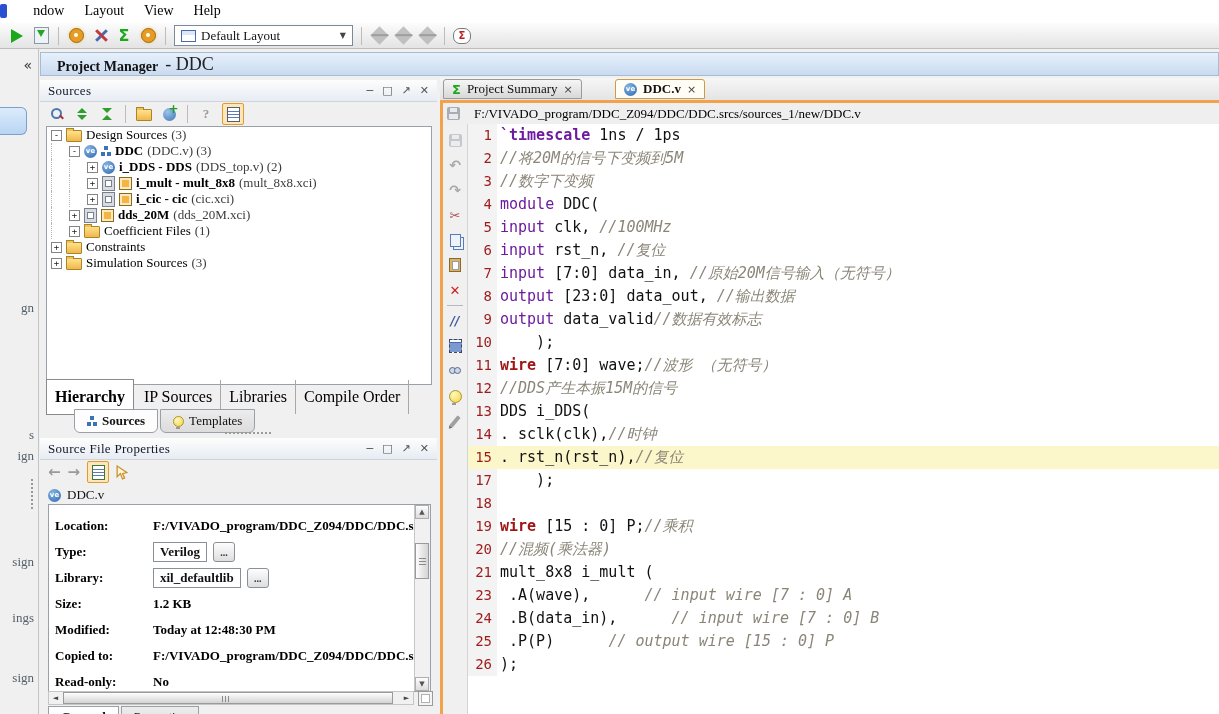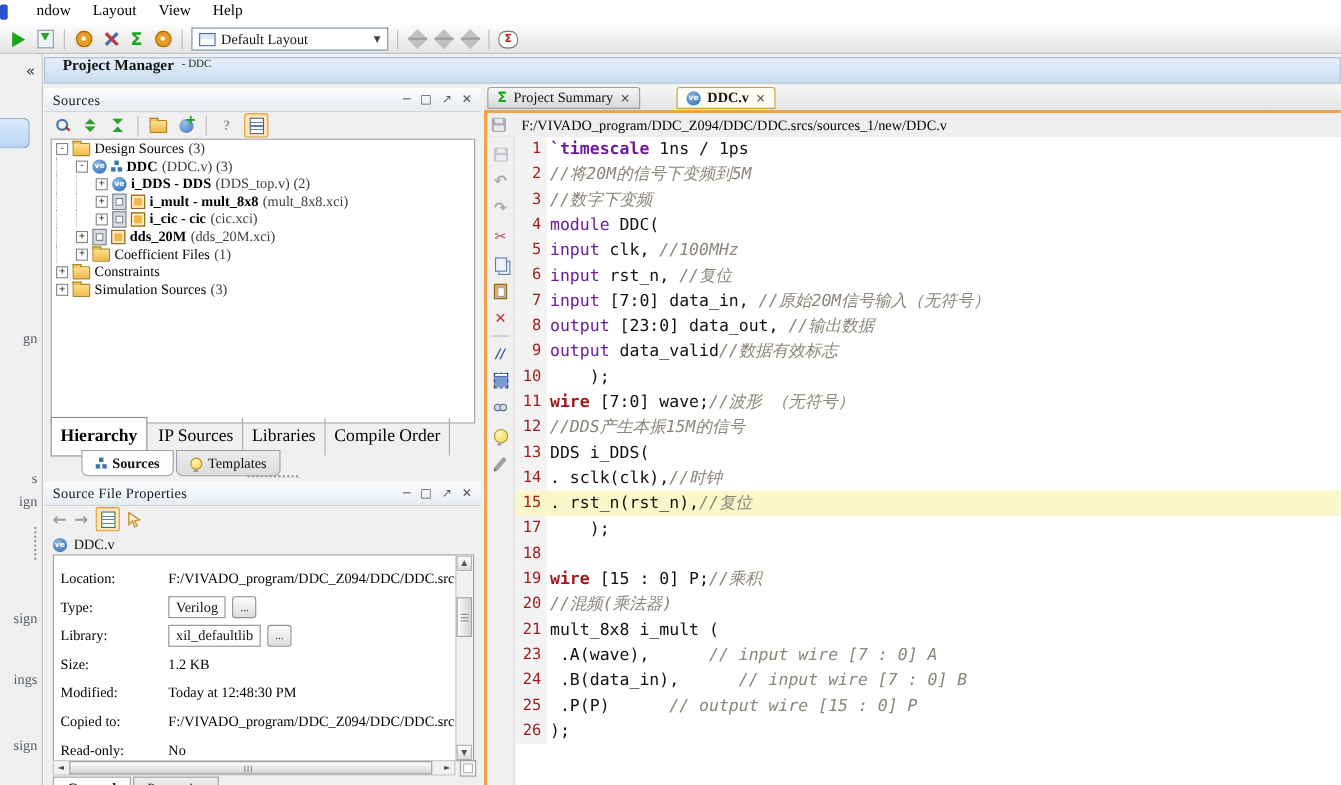--- a/index.html
+++ b/index.html
@@ -32,23 +32,23 @@
   .dd-arrow{margin-left:auto;font-size:8px;color:#444;font-family:"DejaVu Sans",sans-serif;}
   
   #left-strip{position:absolute;left:0;top:49px;width:38px;height:665px;background:#f0f0f0;border-right:1px solid #c4c4c4;}
   #collapse-btn{position:absolute;right:6px;top:8px;font-size:14px;color:#333;font-family:"DejaVu Sans",sans-serif;}
   #blue-frag{position:absolute;left:0;top:58px;width:26px;height:26px;background:linear-gradient(#dcebfb,#b9d5f3);border:1px solid #7aa0cc;border-left:none;border-radius:0 6px 6px 0;}
   .strip-frag{position:absolute;right:4px;color:#55606a;font-size:13px;}
   #strip-dots{position:absolute;left:31px;top:430px;height:30px;border-left:2px dotted #9a9a9a;}
   
   #pm-header{position:absolute;left:40px;top:52px;width:1179px;height:24px;
              background:linear-gradient(#e7f0fb,#c9dbf0);border:1px solid #a7bbd3;box-sizing:border-box;
-             display:flex;align-items:flex-start;padding-left:16px;}
+             display:flex;align-items:flex-end;padding-left:16px;}
   #pm-header .t1{font-weight:bold;font-size:14px;}
-  #pm-header .t2{margin-left:7px;font-size:10px;color:#222;}
+  #pm-header .t2{margin-left:7px;font-size:18px;color:#222;}
   
   .panel{position:absolute;background:#f0f0f0;}
   .panel-title{height:21px;background:linear-gradient(#fdfdfd,#e7ecf3);border-bottom:1px solid #d0d4da;
                display:flex;align-items:center;padding:0 8px;}
   .panel-title .pt-label{font-size:13px;color:#101828;letter-spacing:.3px;}
   .win-ctrls{margin-left:auto;display:flex;gap:9px;color:#555;font-size:11px;font-family:"DejaVu Sans",sans-serif;}
   .win-ctrls span{cursor:default;}
   .mini-toolbar{height:24px;display:flex;align-items:center;gap:7px;padding-left:8px;}
   .hl-box{width:20px;height:20px;border:1px solid #e09a30;background:#fce6ba;display:flex;align-items:center;justify-content:center;border-radius:2px;}
   .doc-lines{width:11px;height:13px;background:#fff;border:1px solid #55606e;
@@ -94,21 +94,21 @@
   .ptab.active{background:#fdfdfd;font-weight:bold;}
   .bulb{width:9px;height:9px;border-radius:50%;background:radial-gradient(circle at 35% 30%,#fff8c0,#f4d442);border:1px solid #b09420;position:relative;flex:none;}
   .bulb::after{content:"";position:absolute;left:2px;bottom:-3px;width:4px;height:2px;background:#9a9a9a;}
   #src-dots{position:absolute;left:185px;top:352px;width:46px;border-top:2px dotted #9a9a9a;}
   
   #props-panel{left:40px;top:438px;width:397px;height:276px;}
   .arrow-btn{color:#9a9a9a;font-weight:bold;font-size:15px;font-family:"DejaVu Sans",sans-serif;}
   .cursor-svg{width:13px;height:15px;}
   #props-file{display:flex;align-items:center;gap:6px;padding:2px 0 0 8px;height:18px;font-size:13px;}
   #props-box{position:absolute;left:8px;top:66px;width:381px;height:186px;background:#fff;border:1px solid #9aa0a8;overflow:hidden;}
-  #props-rows{position:absolute;left:0;top:0;right:15px;bottom:0;padding:8px 0 0 6px;}
+  #props-rows{position:absolute;left:0;top:0;right:15px;bottom:0;padding:8px 0 0 6px;font-weight:bold;}
   .prow{display:flex;align-items:center;height:26px;white-space:nowrap;}
   .prow .plabel{width:98px;flex:none;font-size:13px;color:#000;}
   .prow .pval{font-size:13px;color:#000;overflow:hidden;}
   .pbox{border:1px solid #8a9098;background:#fff;padding:1px 6px;font-size:13px;margin-right:6px;}
   .pellip{width:20px;height:18px;border:1px solid #8a9098;border-radius:3px;background:linear-gradient(#fdfdfd,#dedede);font-size:10px;display:inline-flex;align-items:center;justify-content:center;color:#333;}
   
   .vscroll{position:absolute;right:0;top:0;bottom:0;width:15px;background:#f1f1f1;border-left:1px solid #c6c6c6;}
   .vscroll .sbtn{position:absolute;left:0;width:14px;height:14px;background:linear-gradient(#fdfdfd,#dcdcdc);border:1px solid #aeaeae;box-sizing:border-box;color:#555;font-size:7px;display:flex;align-items:center;justify-content:center;font-family:"DejaVu Sans",sans-serif;}
   .vscroll .up{top:0;} .vscroll .down{bottom:0;}
   .vscroll .thumb{position:absolute;left:0;top:38px;width:14px;height:36px;background:linear-gradient(90deg,#fdfdfd,#d4d4d4);border:1px solid #9a9a9a;box-sizing:border-box;}

